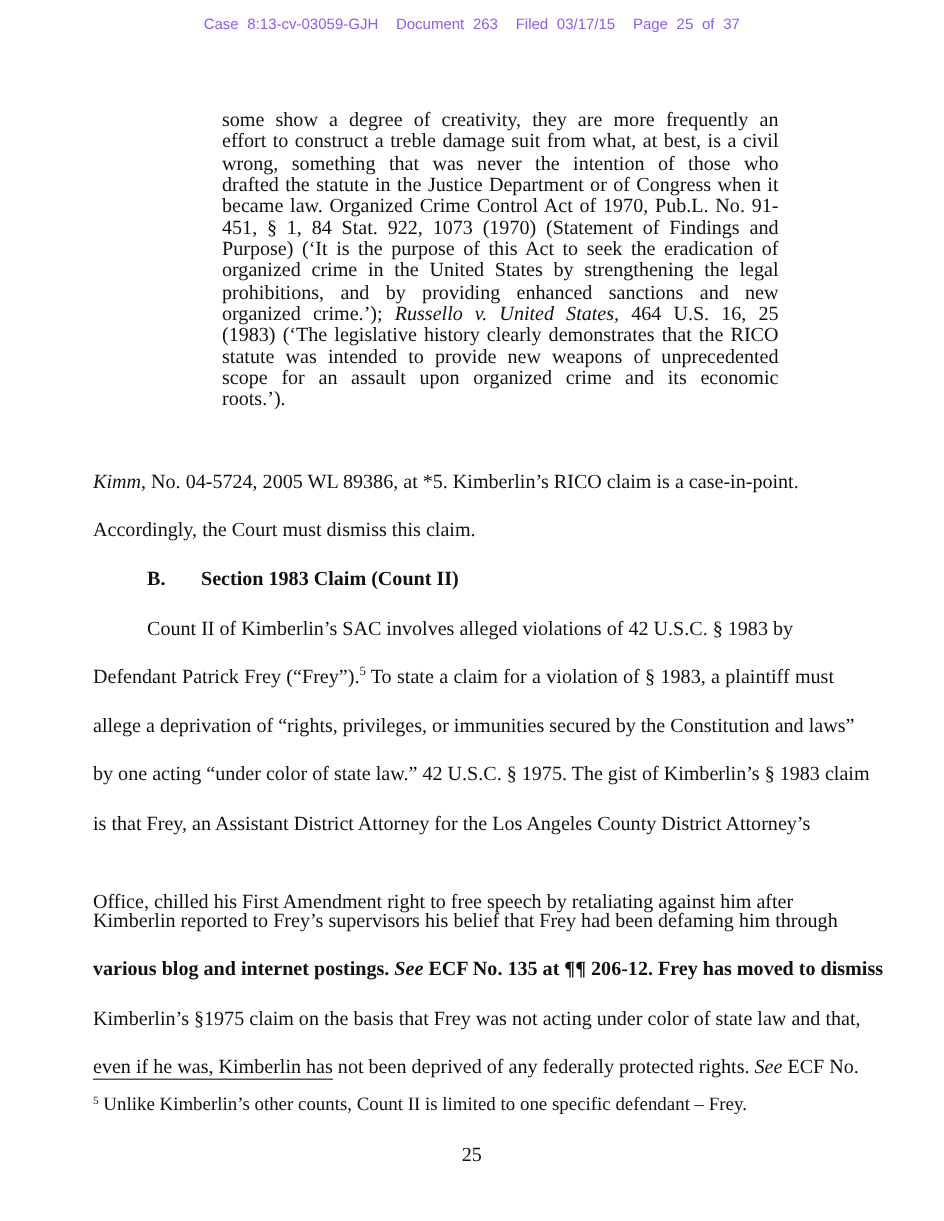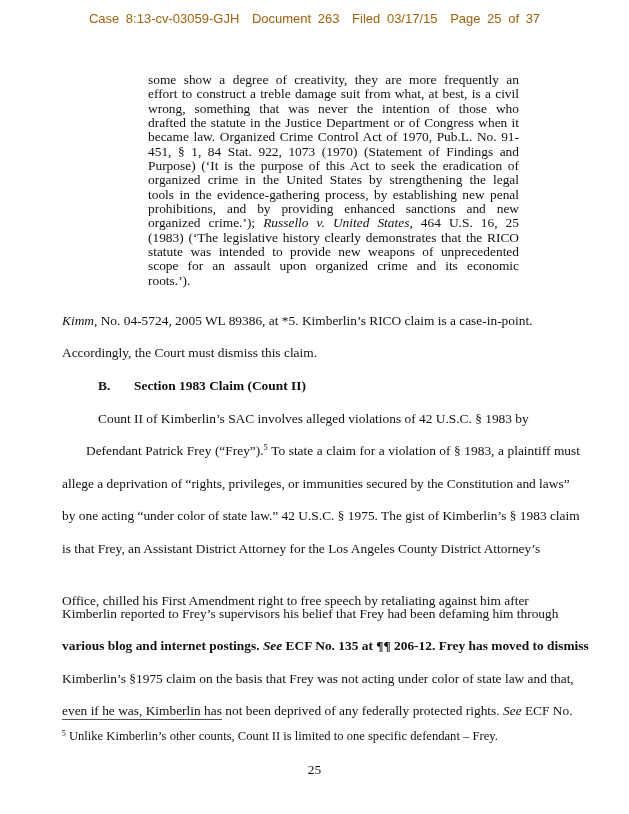--- a/index.html
+++ b/index.html
@@ -1,18 +1,18 @@
 <!DOCTYPE html>
 <html><head>
 <meta charset="utf-8">
 <style>
   html, body { margin: 0; padding: 0; background: #ffffff; }
   body { width: 629px; height: 814px; position: relative; overflow: hidden; color: #111; }
   .header { position: absolute; top: 11px; left: 0; width: 629px; text-align: center;
-    font-family: "Liberation Sans", sans-serif; font-size: 13px; color: #a16207; word-spacing: 3px; }
+    font-family: "Liberation Sans", sans-serif; font-size: 10px; color: #8b5cf6; word-spacing: 3px; }
   .header span { margin: 0 3px; }
   .quote { position: absolute; left: 148px; top: 73px; width: 371px;
     font-family: "Liberation Serif", serif; font-size: 13.4px; line-height: 14.35px; }
   .quote .ln { display: block; white-space: nowrap; text-align: justify; text-align-last: justify; height: 14.35px; }
   .quote .ln.last { text-align-last: left; }
   .body { position: absolute; left: 62px; width: 494px;
     font-family: "Liberation Serif", serif; font-size: 13.4px; }
   .bl { position: absolute; left: 0; width: 494px; white-space: nowrap; text-align: justify; text-align-last: justify; }
   .bl.left { text-align-last: left; }
   .indent { padding-left: 36px; box-sizing: border-box; }
@@ -37,35 +37,34 @@
 
 <div class="quote">
   <span class="ln">some show a degree of creativity, they are more frequently an</span>
   <span class="ln">effort to construct a treble damage suit from what, at best, is a civil</span>
   <span class="ln">wrong, something that was never the intention of those who</span>
   <span class="ln">drafted the statute in the Justice Department or of Congress when it</span>
   <span class="ln">became law. Organized Crime Control Act of 1970, Pub.L. No. 91-</span>
   <span class="ln">451, § 1, 84 Stat. 922, 1073 (1970) (Statement of Findings and</span>
   <span class="ln">Purpose) (‘It is the purpose of this Act to seek the eradication of</span>
   <span class="ln">organized crime in the United States by strengthening the legal</span>
-  <span class="ln">tools in the evidence-gathering process, by establishing new penal</span>
   <span class="ln">prohibitions, and by providing enhanced sanctions and new</span>
   <span class="ln"><span>organized crime.’);</span> <i>Russello v. United States,</i> <span>464 U.S. 16, 25</span></span>
   <span class="ln">(1983) (‘The legislative history clearly demonstrates that the RICO</span>
   <span class="ln">statute was intended to provide new weapons of unprecedented</span>
   <span class="ln">scope for an assault upon organized crime and its economic</span>
   <span class="ln last">roots.’).</span>
 </div>
 
 <div class="body" style="top:0;">
   <div class="bl left" style="top:313px;"><i>Kimm</i><span>, No. 04-5724, 2005 WL 89386, at *5. Kimberlin’s RICO claim is a case-in-point.</span></div>
   <div class="bl left" style="top:345px;">Accordingly, the Court must dismiss this claim.</div>
   <div class="heading" style="top:378px;"><span class="letter">B.</span><span>Section 1983 Claim (Count II)</span></div>
   <div class="bl left indent" style="top:411px;">Count II of Kimberlin’s SAC involves alleged violations of 42 U.S.C. § 1983 by</div>
-  <div class="bl" style="top:443px;margin-left:24px;"><span>Defendant Patrick Frey (“Frey”).</span><sup>5</sup><span> To state a claim for a violation of § 1983, a plaintiff must</span></div>
+  <div class="bl" style="top:443px;"><span>Defendant Patrick Frey (“Frey”).</span><sup>5</sup><span> To state a claim for a violation of § 1983, a plaintiff must</span></div>
   <div class="bl" style="top:476px;">allege a deprivation of “rights, privileges, or immunities secured by the Constitution and laws”</div>
   <div class="bl" style="top:508px;">by one acting “under color of state law.” 42 U.S.C. § 1975. The gist of Kimberlin’s § 1983 claim</div>
   <div class="bl left" style="top:541px;">is that Frey, an Assistant District Attorney for the Los Angeles County District Attorney’s</div>
   <div class="bl left" style="top:573px;margin-top:20px;">Office, chilled his First Amendment right to free speech by retaliating against him after</div>
   <div class="bl left" style="top:606px;">Kimberlin reported to Frey’s supervisors his belief that Frey had been defaming him through</div>
   <div class="bl left" style="top:638px;font-weight:bold;"><span>various blog and internet postings. </span><i>See</i><span> ECF No. 135 at ¶¶ 206-12. Frey has moved to dismiss</span></div>
   <div class="bl" style="top:671px;">Kimberlin’s §1975 claim on the basis that Frey was not acting under color of state law and that,</div>
   <div class="bl" style="top:703px;"><span>even if he was, Kimberlin has not been deprived of any federally protected rights. </span><i>See</i><span> ECF No.</span></div>
 </div>
 

